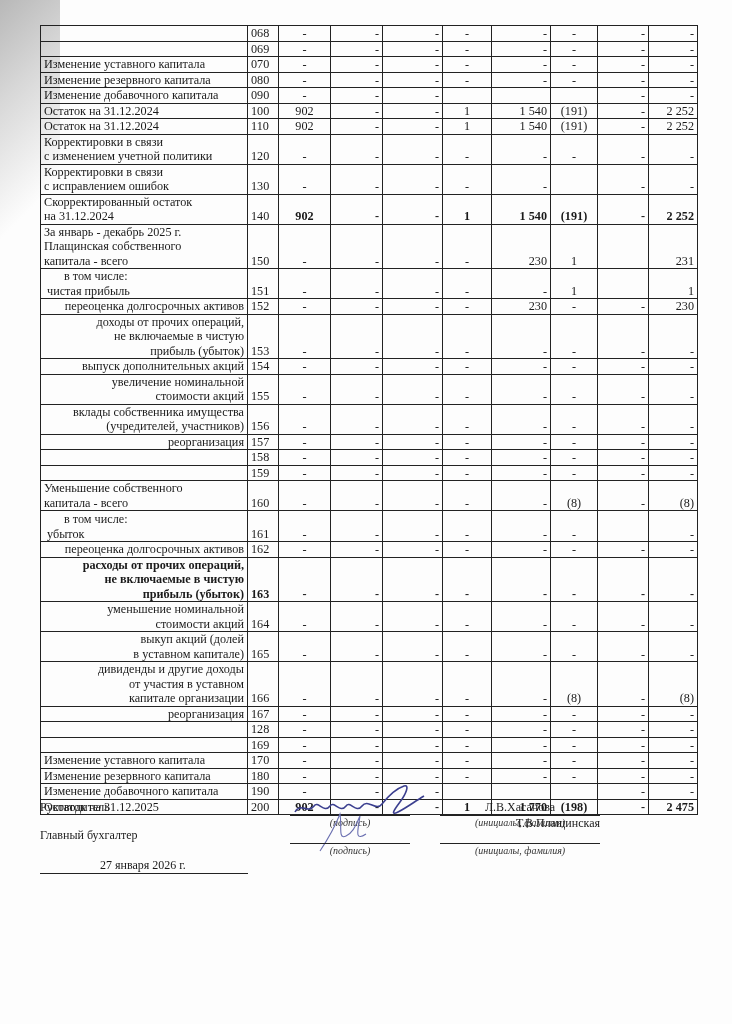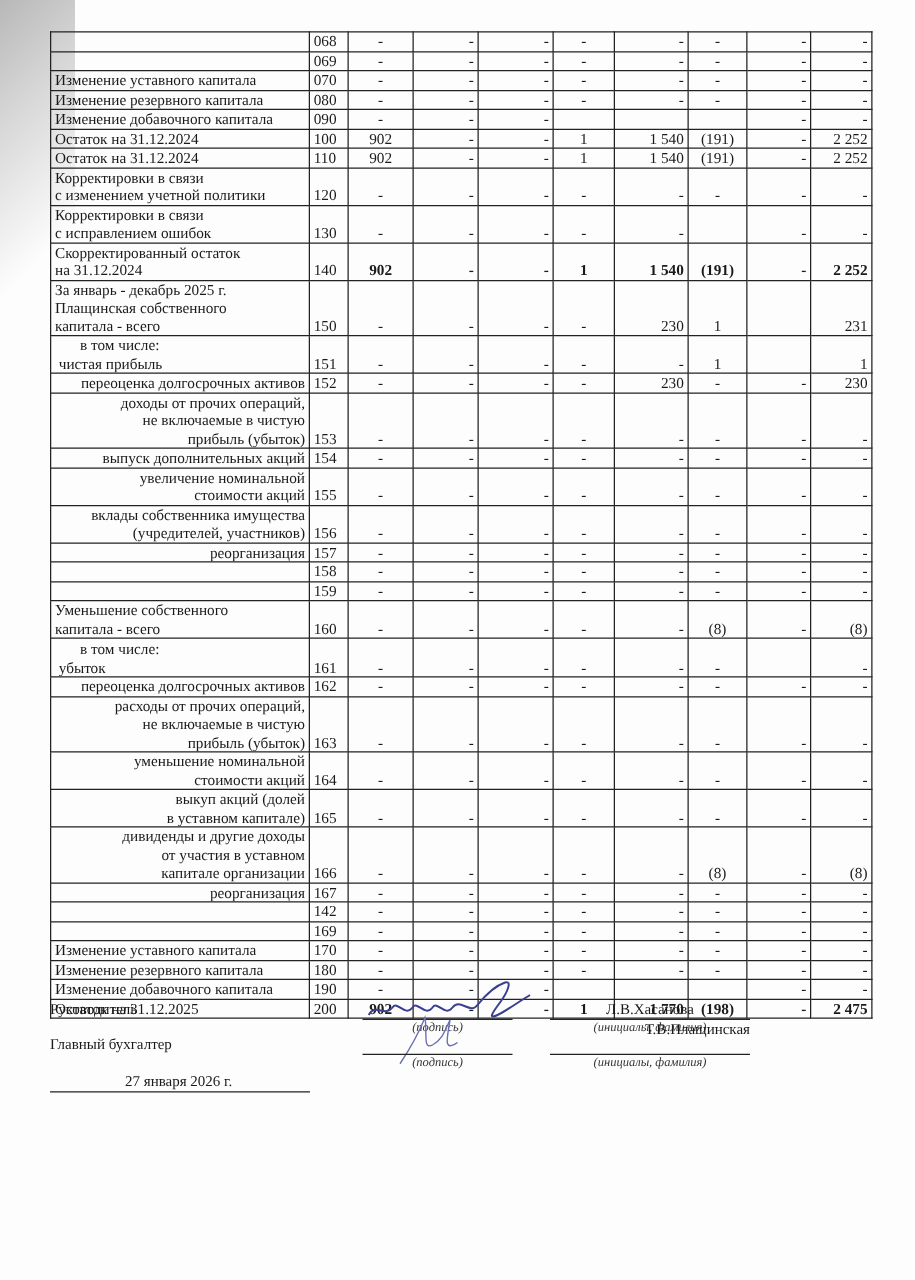--- a/index.html
+++ b/index.html
@@ -384,21 +384,21 @@
         <td class="code">162</td>
         <td class="vals c1">-</td>
         <td class="vals num">-</td>
         <td class="vals num">-</td>
         <td class="vals c4">-</td>
         <td class="vals c5">-</td>
         <td class="vals c6">-</td>
         <td class="vals c8">-</td>
         <td class="vals num">-</td>
       </tr>
-      <tr style="height: 43px;">
+      <tr style="height: 43px; font-weight: bold;">
         <td class="label indent">
           <span class="ln">расходы от прочих операций,</span>
           <span class="ln">не включаемые в чистую</span>
           <span class="ln">прибыль (убыток)</span>
         </td>
         <td class="code">163</td>
         <td class="vals c1">-</td>
         <td class="vals num">-</td>
         <td class="vals num">-</td>
         <td class="vals c4">-</td>
@@ -464,21 +464,21 @@
         <td class="vals c4">-</td>
         <td class="vals c5">-</td>
         <td class="vals c6">-</td>
         <td class="vals c8">-</td>
         <td class="vals num">-</td>
       </tr>
       <tr style="height: 14px;">
         <td class="label">
           <span class="ln"></span>
         </td>
-        <td class="code">142</td>
+        <td class="code">128</td>
         <td class="vals c1">-</td>
         <td class="vals num">-</td>
         <td class="vals num">-</td>
         <td class="vals c4">-</td>
         <td class="vals c5">-</td>
         <td class="vals c6">-</td>
         <td class="vals c8">-</td>
         <td class="vals num">-</td>
       </tr>
       <tr style="height: 14px;">

